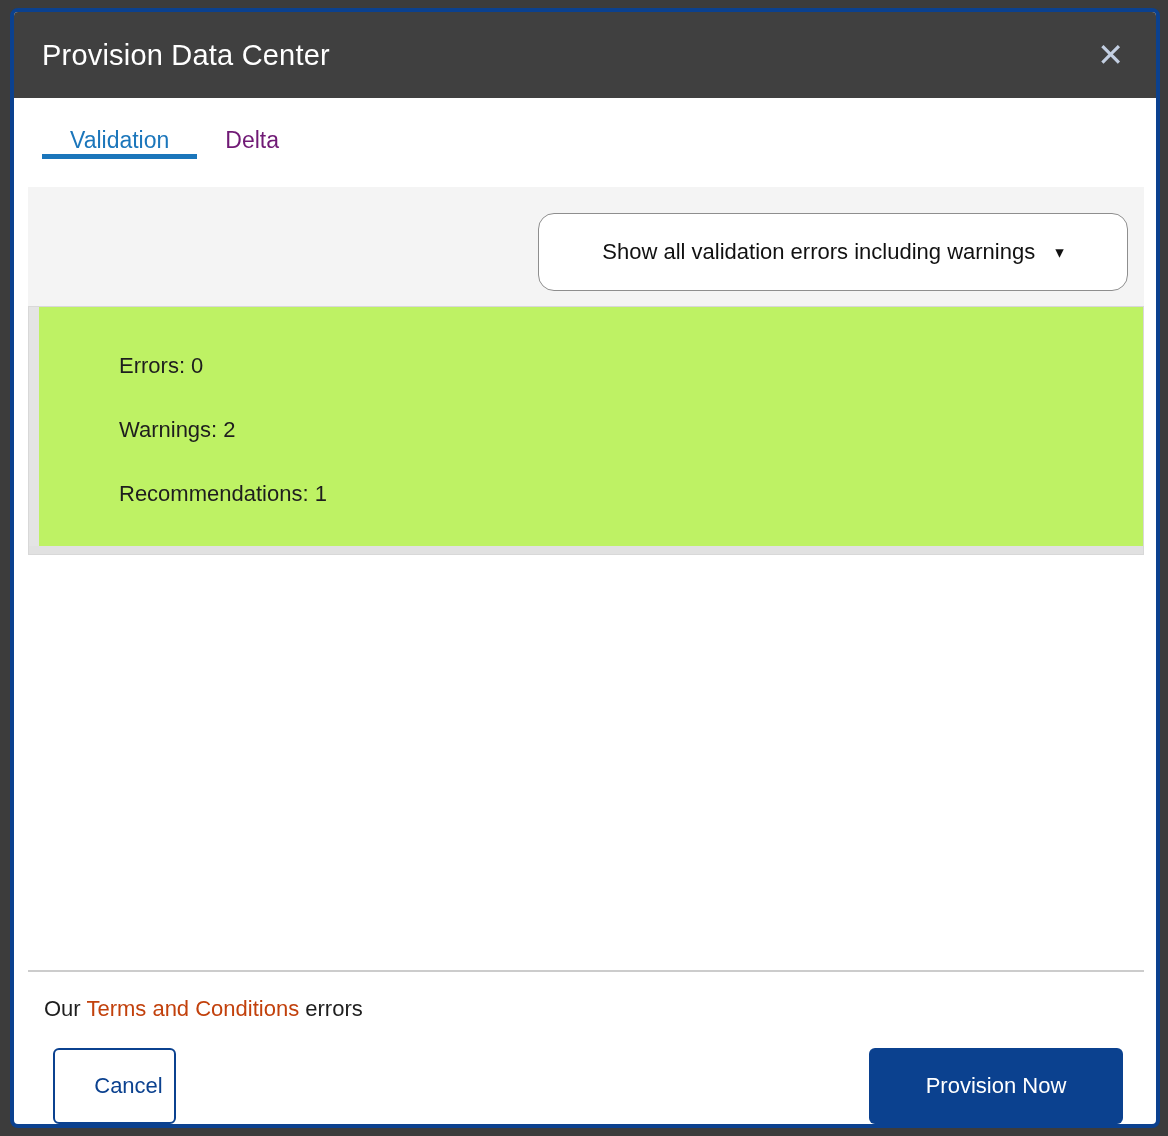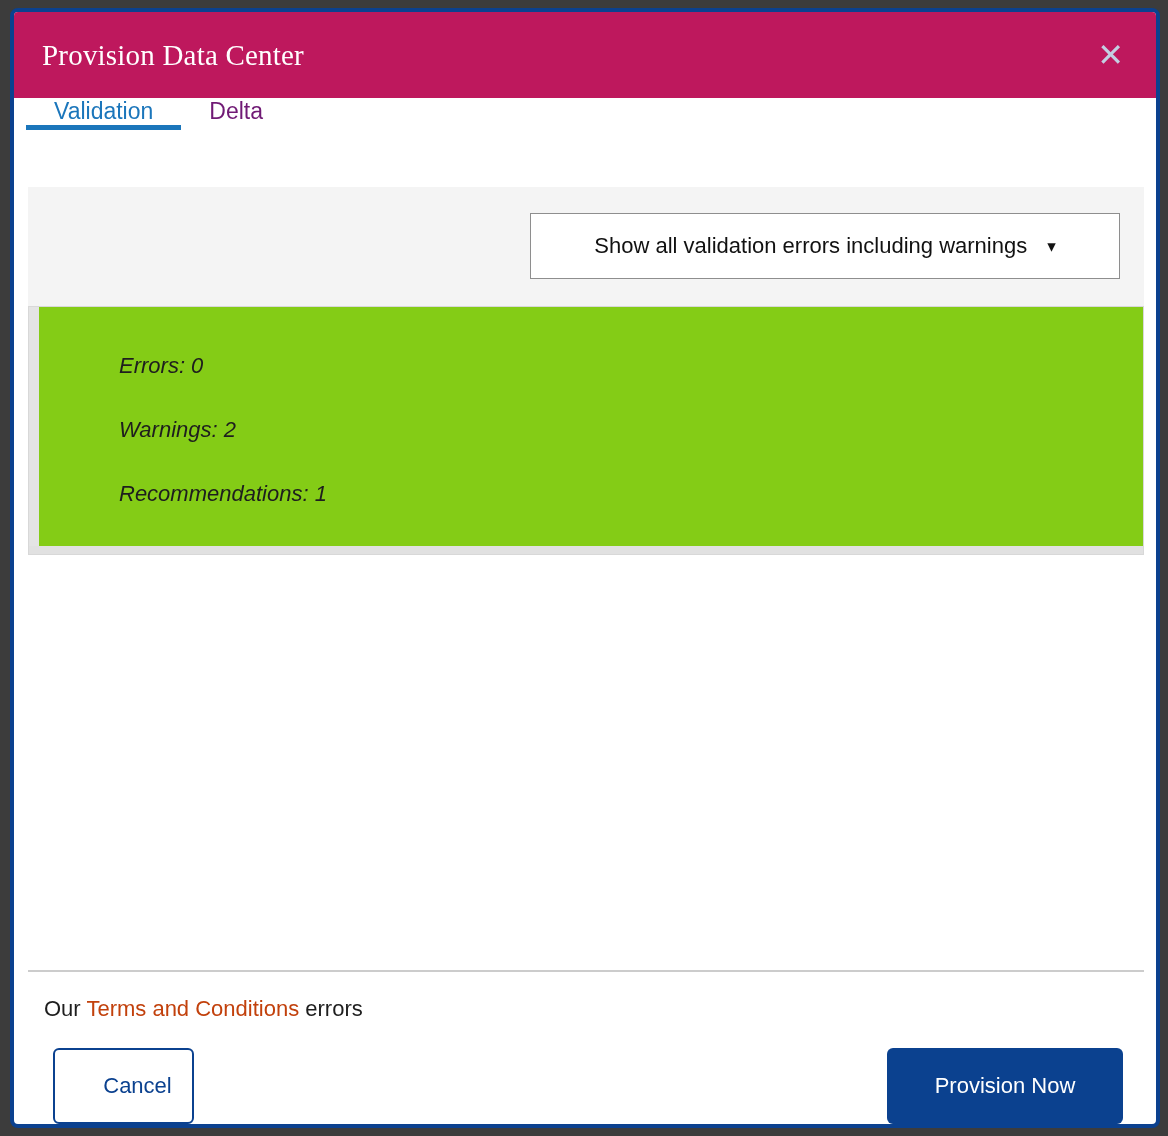--- a/index.html
+++ b/index.html
@@ -18,25 +18,24 @@
     border: 4px solid #0b418f;
     border-radius: 8px;
     display: flex;
     flex-direction: column;
     overflow: hidden;
   }
   
   .modal-header {
     height: 86px;
     flex: 0 0 86px;
-    background: #be185d;
+    background: #404040;
     display: flex;
     align-items: center;
     padding: 0 26px 0 28px;
-    font-family: Liberation Serif, serif;
   }
   .modal-title {
     color: #ffffff;
     font-size: 29px;
     font-weight: 500;
     letter-spacing: 0.2px;
     flex: 1;
   }
   .close-btn {
     color: #c3cfe2;
@@ -45,22 +44,22 @@
     line-height: 1;
     cursor: pointer;
     padding: 2px 6px;
     user-select: none;
   }
   
   .tabs-row {
     height: 89px;
     flex: 0 0 89px;
     display: flex;
-    align-items: flex-start;
-    padding-left: 12px;
+    align-items: center;
+    padding-left: 28px;
     background: #ffffff;
   }
   .tab {
     display: flex;
     align-items: center;
     justify-content: center;
     padding: 0 28px;
     font-size: 23px;
     color: #701a75;
     cursor: pointer;
@@ -73,48 +72,47 @@
   
   .toolbar {
     flex: 0 0 119px;
     height: 119px;
     margin: 0 12px 0 14px;
     background: #f4f4f4;
     position: relative;
   }
   .filter-dropdown {
     position: absolute;
-    top: 26px; right: 24px;
-    width: 590px; height: 66px;
+    top: 26px; right: 16px;
+    width: 590px; height: 78px;
     background: #ffffff;
     border: 1px solid #8e8e8e;
-    border-radius: 0;
+    border-radius: 16px;
     display: flex;
     align-items: center;
     justify-content: center;
     gap: 20px;
     font-size: 22px;
     color: #111111;
     cursor: pointer;
   }
   .caret {
     font-size: 17px;
     color: #111111;
     line-height: 1;
   }
   
   .results-panel {
     flex: 0 0 249px;
     height: 249px;
     margin: 0 12px 0 14px;
     border: 1px solid #d8d8d8;
-    background: #84cc16;
+    background: #bef264;
     position: relative;
     overflow: hidden;
-    font-style: italic;
   }
   .scroll-track-left {
     position: absolute;
     left: 0; top: 0; bottom: 0;
     width: 10px;
     background: #e4e4e4;
   }
   .scroll-track-bottom {
     position: absolute;
     left: 0; right: 0; bottom: 0;
@@ -148,32 +146,32 @@
     text-decoration: none;
   }
   .buttons-row {
     flex: 0 0 auto;
     display: flex;
     align-items: center;
     justify-content: space-between;
     padding: 26px 33px 0 39px;
   }
   .cancel-btn {
-    width: 141px; height: 76px;
+    width: 123px; height: 76px;
     background: #ffffff;
     border: 2px solid #0b418f;
     border-radius: 6px;
     color: #0b418f;
     font-size: 22px;
     font-family: inherit;
     cursor: pointer;
     padding-left: 28px;
   }
   .provision-btn {
-    width: 236px; height: 76px;
+    width: 254px; height: 76px;
     background: #0b418f;
     border: none;
     border-radius: 6px;
     color: #ffffff;
     font-size: 22px;
     font-family: inherit;
     cursor: pointer;
   }
 </style>
 </head>

